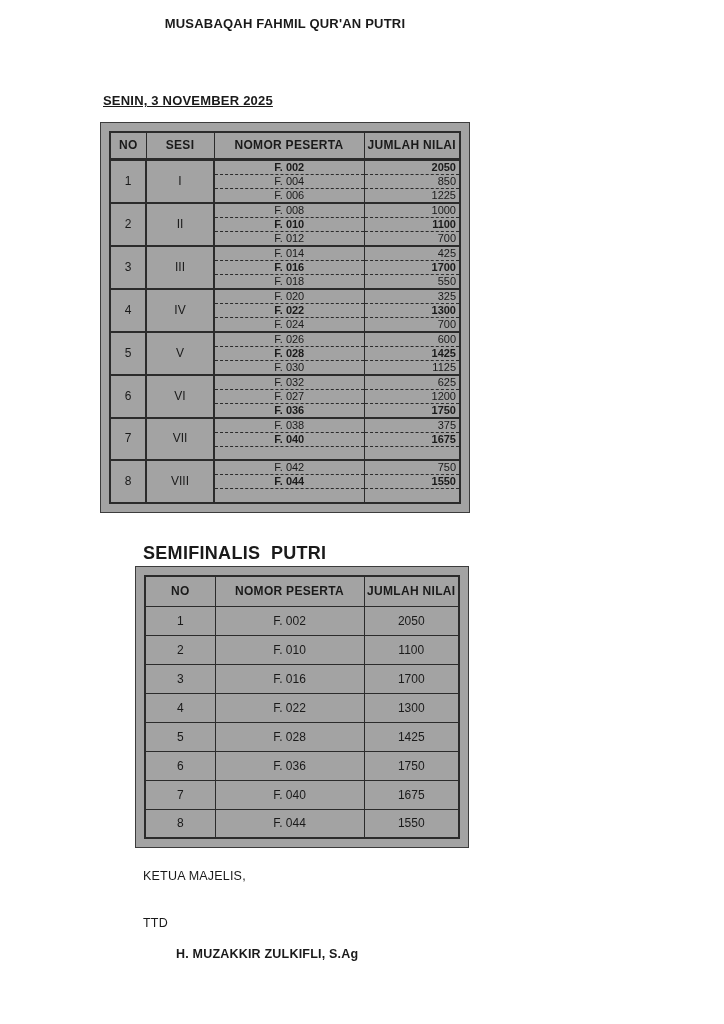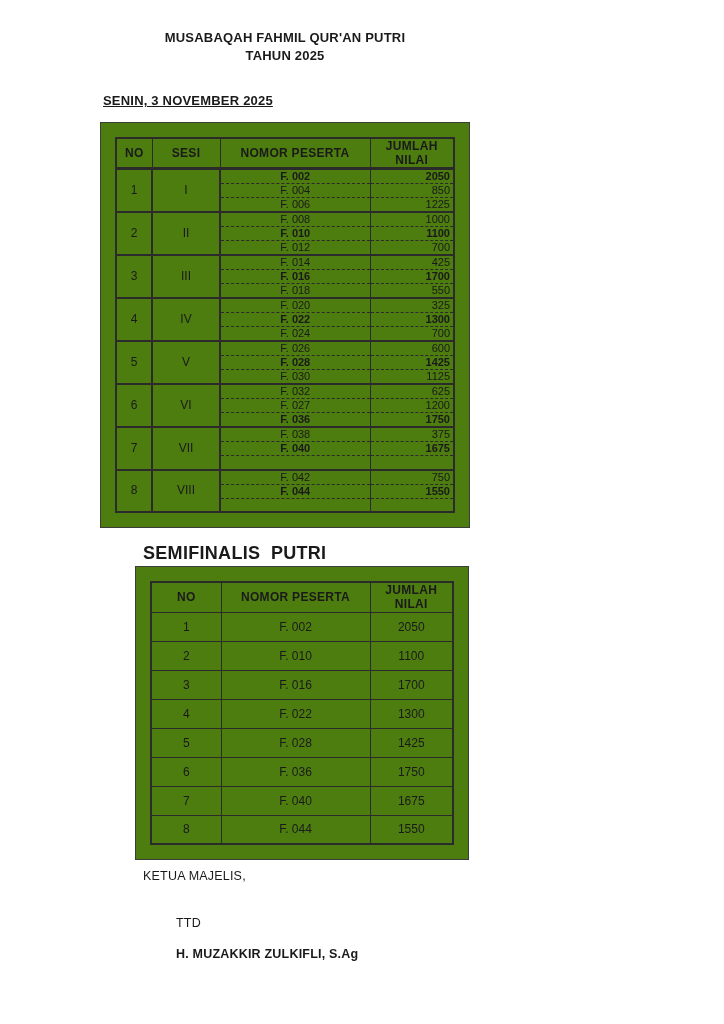--- a/index.html
+++ b/index.html
@@ -11,40 +11,40 @@
     width: 724px;
     height: 1024px;
     background: #ffffff;
     margin: 0 auto;
     overflow: hidden;
   }
 
   
   .doc-header {
     position: absolute;
-    top: 29px; left: 100px; width: 370px;
+    top: 15px; left: 100px; width: 370px;
     text-align: center;
     font-size: 13px; font-weight: bold;
     line-height: 17.5px;
     letter-spacing: 0.2px;
   }
   .date-line {
     position: absolute;
     top: 93px; left: 103px;
     font-size: 13px; font-weight: bold;
     text-decoration: underline;
     letter-spacing: 0.2px;
   }
 
   
   .tbl-wrap {
     position: absolute;
     border: 1.5px solid #3c3c3c;
-    padding: 14px;
-    background: #4d7c0f;
+    padding: 8px;
+    background: #a3a3a3;
   }
   .tbl-wrap table {
     border-collapse: collapse;
     table-layout: fixed;
     width: 100%;
   }
 
   
   .main-tbl { top: 122px; left: 100px; width: 370px; }
   .main-tbl table { border: 2px solid #2b2b2b; }
@@ -114,31 +114,30 @@
   }
 
   
   .footer-line {
     position: absolute;
     left: 143px;
     font-size: 12.5px;
     letter-spacing: 0.2px;
   }
   .f1 { top: 869px; }
-  .f2 { top: 916px; margin-left: 33px; }
+  .f2 { top: 916px; }
   .f3 { top: 947px; font-weight: bold; padding-left: 33px; }
 </style>
 </head>
 <body>
 
 <div class="page">
 
   <div class="doc-header">
     <div>MUSABAQAH FAHMIL QUR'AN PUTRI</div>
-    <div>TAHUN 2025</div>
   </div>
 
   <div class="date-line">SENIN, 3 NOVEMBER 2025</div>
 
   <div class="tbl-wrap main-tbl">
     <table>
       <colgroup>
         <col style="width:36px">
           <col style="width:68px">
           <col style="width:150px">

